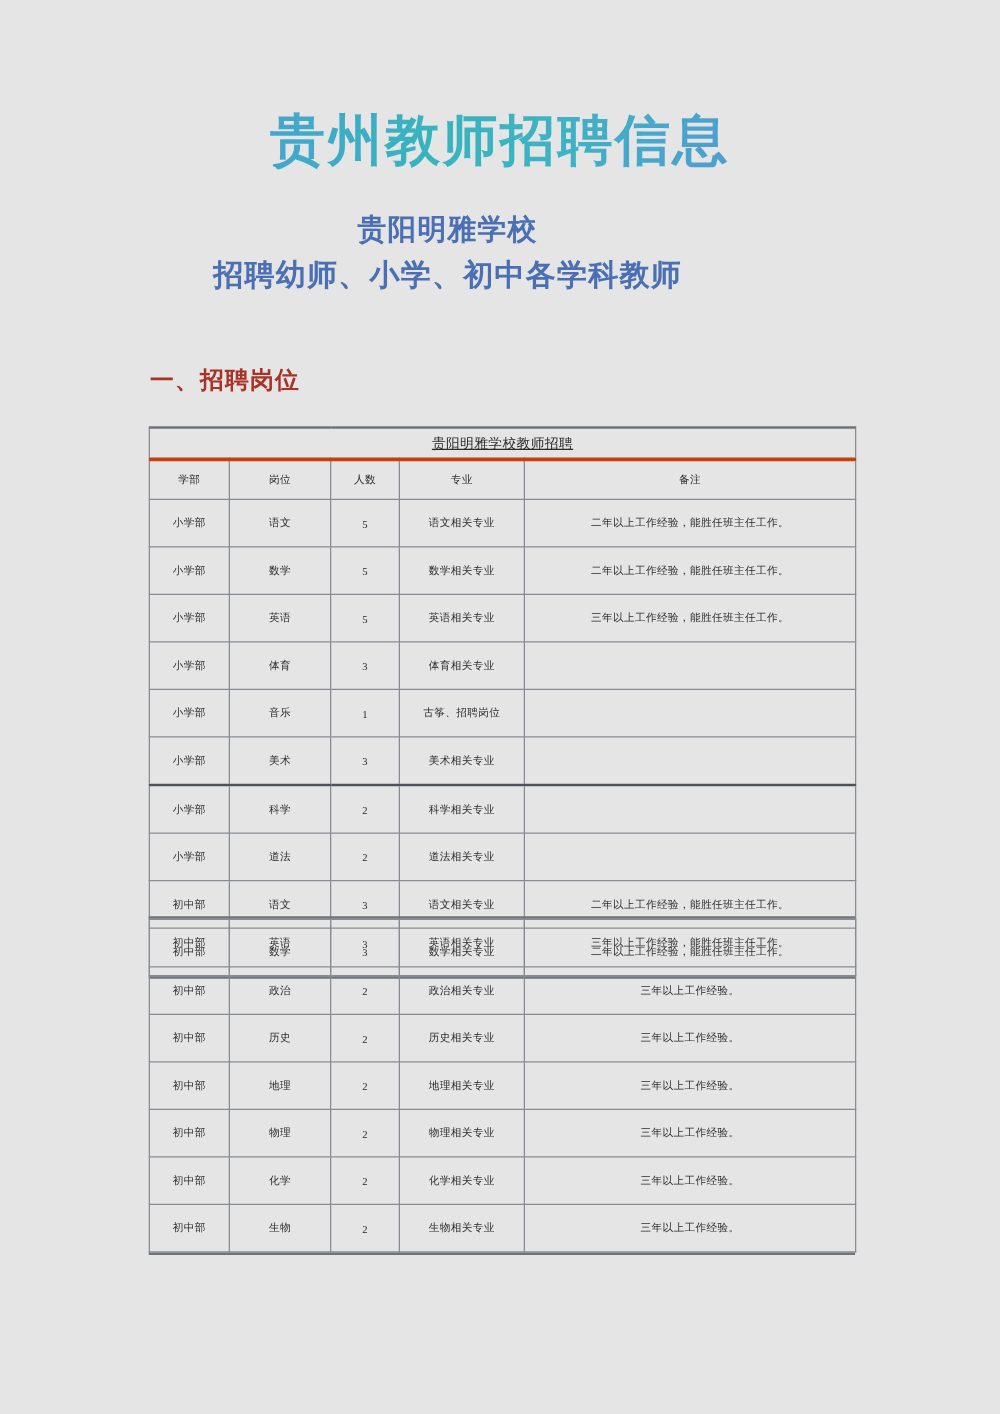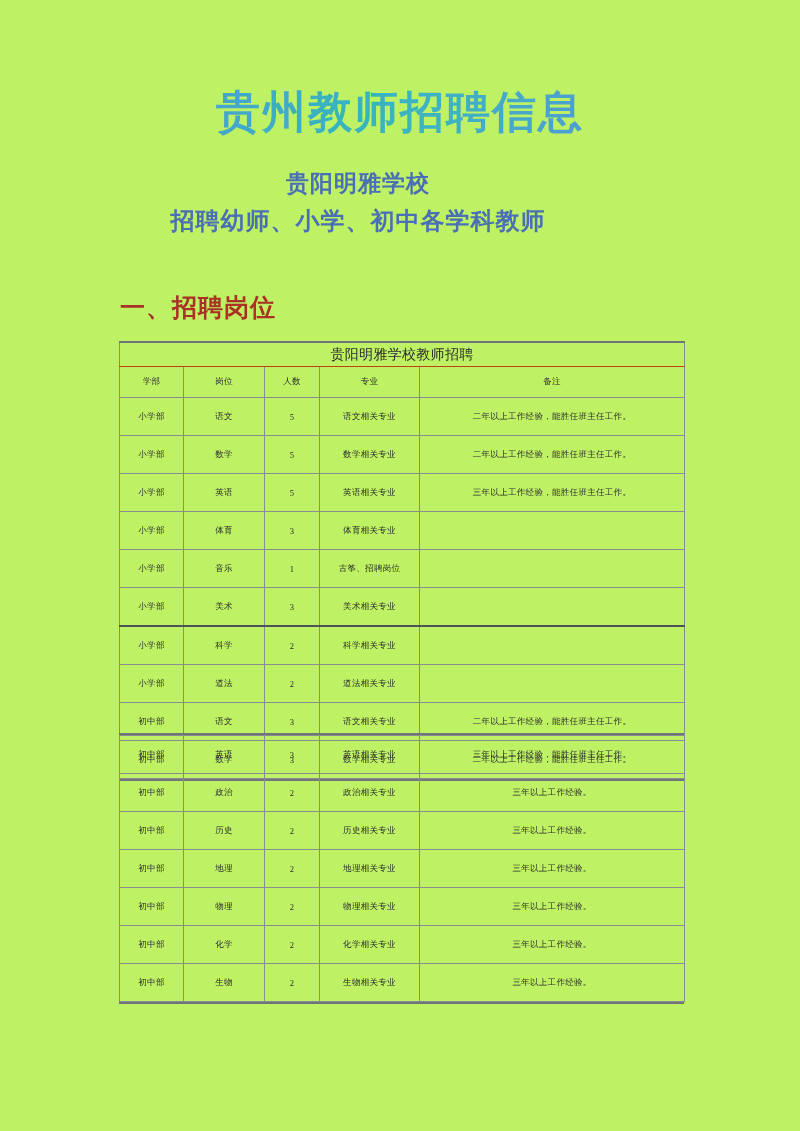--- a/index.html
+++ b/index.html
@@ -12,21 +12,21 @@
     height: 1131px;
     position: relative;
     font-family: "Liberation Serif", "DejaVu Serif", serif;
     color: #1a1a1a;
     overflow: hidden;
   }
 
   .page {
     position: absolute;
     inset: 0;
-    background: #bef264;
+    background: #e5e5e5;
   }
 
   
   .doc-title {
     position: absolute;
     top: 56px;
     left: 0;
     width: 800px;
     text-align: center;
     font-family: "Liberation Serif", "DejaVu Serif", serif;
@@ -71,21 +71,21 @@
     line-height: 1.6;
     letter-spacing: 1px;
   }
 
   
   .section-heading {
     position: absolute;
     top: 291px;
     left: 120px;
     font-family: "Liberation Serif", "DejaVu Serif", serif;
-    font-size: 25px;
+    font-size: 19px;
     font-weight: 700;
     color: #a93226;
     letter-spacing: 1px;
   }
 
   
   .table-wrap {
     position: absolute;
     left: 119px;
     width: 565px;
@@ -108,22 +108,23 @@
     padding: 0;
     height: 37px;
     font-weight: 400;
     letter-spacing: 0.3px;
     white-space: nowrap;
     overflow: hidden;
   }
   table.rec tr.title-row td {
     height: 23px;
     border-top: 2px solid #6f7479;
-    border-bottom: 1px solid #c2410c;
-    font-size: 14px;
+    border-bottom: 3px solid #c2410c;
+    font-size: 11px;
+    text-decoration: underline;
   }
   table.rec tr.head-row td {
     height: 30px;
   }
   
   col.c-dept  { width: 64px; }
   col.c-post  { width: 81px; }
   col.c-count { width: 55px; }
   col.c-major { width: 100px; }
   col.c-note  { width: 265px; }

